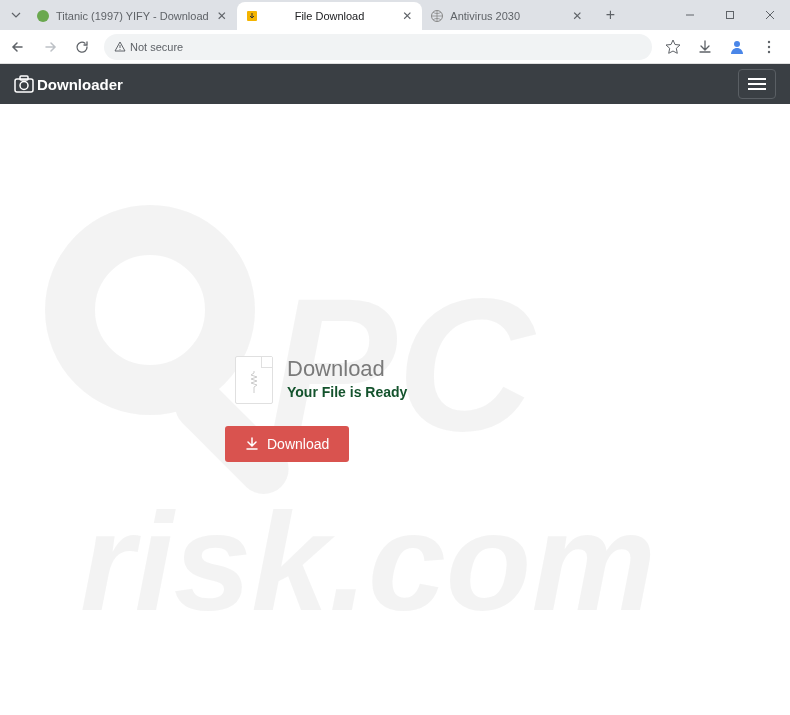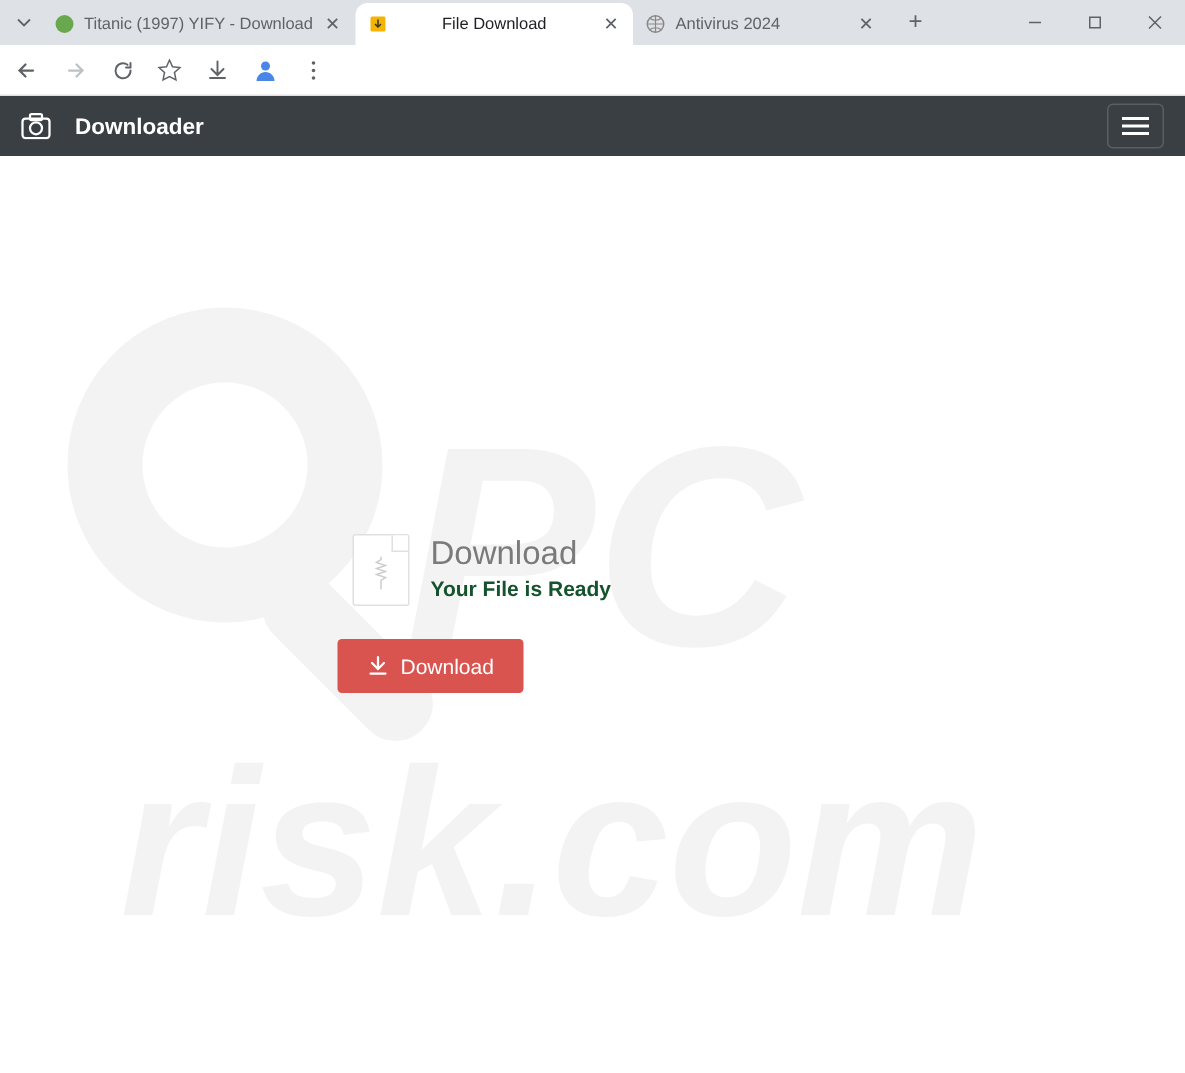--- a/index.html
+++ b/index.html
@@ -23,21 +23,21 @@
     .toolbar { height: 34px; background: #fff; border-bottom: 1px solid #e0e0e0; display: flex; align-items: center; padding: 0 8px; gap: 12px; }
     .nav-btn { width: 20px; height: 20px; display: flex; align-items: center; justify-content: center; color: #5f6368; cursor: pointer; }
     .nav-btn.disabled { color: #bdc1c6; }
     .address-bar { flex: 1; height: 26px; background: #f1f3f4; border-radius: 13px; display: flex; align-items: center; padding: 0 10px; gap: 6px; font-size: 11px; color: #5f6368; }
     .not-secure { display: flex; align-items: center; gap: 4px; }
     .toolbar-right { display: flex; align-items: center; gap: 14px; padding-right: 4px; }
     .toolbar-icon { width: 18px; height: 18px; display: flex; align-items: center; justify-content: center; color: #5f6368; cursor: pointer; }
     
     
     .page-nav { height: 40px; background: #3a3f44; display: flex; align-items: center; padding: 0 14px; color: #fff; justify-content: space-between; }
-    .brand { display: flex; align-items: center; gap: 16px; font-size: 15px; font-weight: 600; text-align: right; }
+    .brand { display: flex; align-items: center; gap: 3px; font-size: 15px; font-weight: 600; text-align: right; }
     .hamburger { width: 38px; height: 30px; border: 1px solid #5a5f64; border-radius: 4px; display: flex; flex-direction: column; align-items: center; justify-content: center; gap: 3px; cursor: pointer; }
     .hamburger span { width: 18px; height: 2px; background: #fff; }
     
     
     .content { position: relative; height: calc(715px - 30px - 34px - 40px); z-index: 2; padding-left: 48px; }
     .download-panel { position: absolute; top: 252px; left: 50%; transform: translateX(-50%); width: 320px; text-align: left; }
     .header-row { display: flex; align-items: flex-start; gap: 14px; }
     .file-icon { width: 38px; height: 48px; border: 1px solid #e0e0e0; border-radius: 2px; position: relative; background: #fff; }
     .file-icon::before { content: ""; position: absolute; top: 0; right: 0; width: 10px; height: 10px; border-left: 1px solid #e0e0e0; border-bottom: 1px solid #e0e0e0; background: #fff; }
     .zig { position: absolute; top: 14px; left: 50%; transform: translateX(-50%); width: 8px; height: 24px; }
@@ -81,21 +81,21 @@
         <path d="M7 4v4M5 7l2 2 2-2" stroke="#333" stroke-width="1" fill="none"></path>
       </svg>
     <span class="tab-title">File Download</span>
     <span class="tab-close">✕</span>
   </div>
   <div class="tab">
     <svg class="tab-favicon" viewBox="0 0 14 14">
         <circle cx="7" cy="7" r="5.5" fill="none" stroke="#888" stroke-width="1"></circle>
         <path d="M7 1.5v11M1.5 7h11M3 3c2 2 6 2 8 0M3 11c2-2 6-2 8 0" stroke="#888" stroke-width="0.8" fill="none"></path>
       </svg>
-    <span class="tab-title">Antivirus 2024</span>
+    <span class="tab-title">Antivirus 2030</span>
     <span class="tab-close">✕</span>
   </div>
   <div class="new-tab">+</div>
   <div class="window-controls">
     <div class="win-btn">
         <svg width="10" height="10">
           <line x1="1" y1="5" x2="9" y2="5" stroke="#5f6368" stroke-width="1"></line>
         </svg>
       </div>
     <div class="win-btn">
@@ -120,20 +120,30 @@
   <div class="nav-btn disabled">
       <svg width="14" height="14" viewBox="0 0 14 14">
         <path d="M3 7h8M8 3l4 4-4 4" stroke="#bdc1c6" stroke-width="1.5" fill="none" stroke-linecap="round"></path>
       </svg>
     </div>
   <div class="nav-btn">
       <svg width="14" height="14" viewBox="0 0 14 14">
         <path d="M12 7A5 5 0 1 1 10 3.2M12 2v3H9" stroke="#5f6368" stroke-width="1.3" fill="none" stroke-linecap="round"></path>
       </svg>
     </div>
+  <div class="address-bar">
+    <div class="not-secure">
+      <svg width="12" height="12" viewBox="0 0 12 12">
+          <path d="M6 1L11 10H1z" fill="none" stroke="#5f6368" stroke-width="1"></path>
+          <line x1="6" y1="4" x2="6" y2="7" stroke="#5f6368"></line>
+          <circle cx="6" cy="8.5" r="0.5" fill="#5f6368"></circle>
+        </svg>
+      <span>Not secure</span>
+    </div>
+  </div>
   <div class="toolbar-right">
     <div class="toolbar-icon">
         <svg width="16" height="16" viewBox="0 0 16 16">
           <path d="M8 1l2 4.5 5 .5-3.7 3.3 1 5L8 12l-4.3 2.3 1-5L1 6l5-.5z" fill="none" stroke="#5f6368" stroke-width="1"></path>
         </svg>
       </div>
     <div class="toolbar-icon">
         <svg width="16" height="16" viewBox="0 0 16 16">
           <path d="M8 2v8M4 7l4 4 4-4M3 13h10" stroke="#5f6368" stroke-width="1.3" fill="none" stroke-linecap="round"></path>
         </svg>

